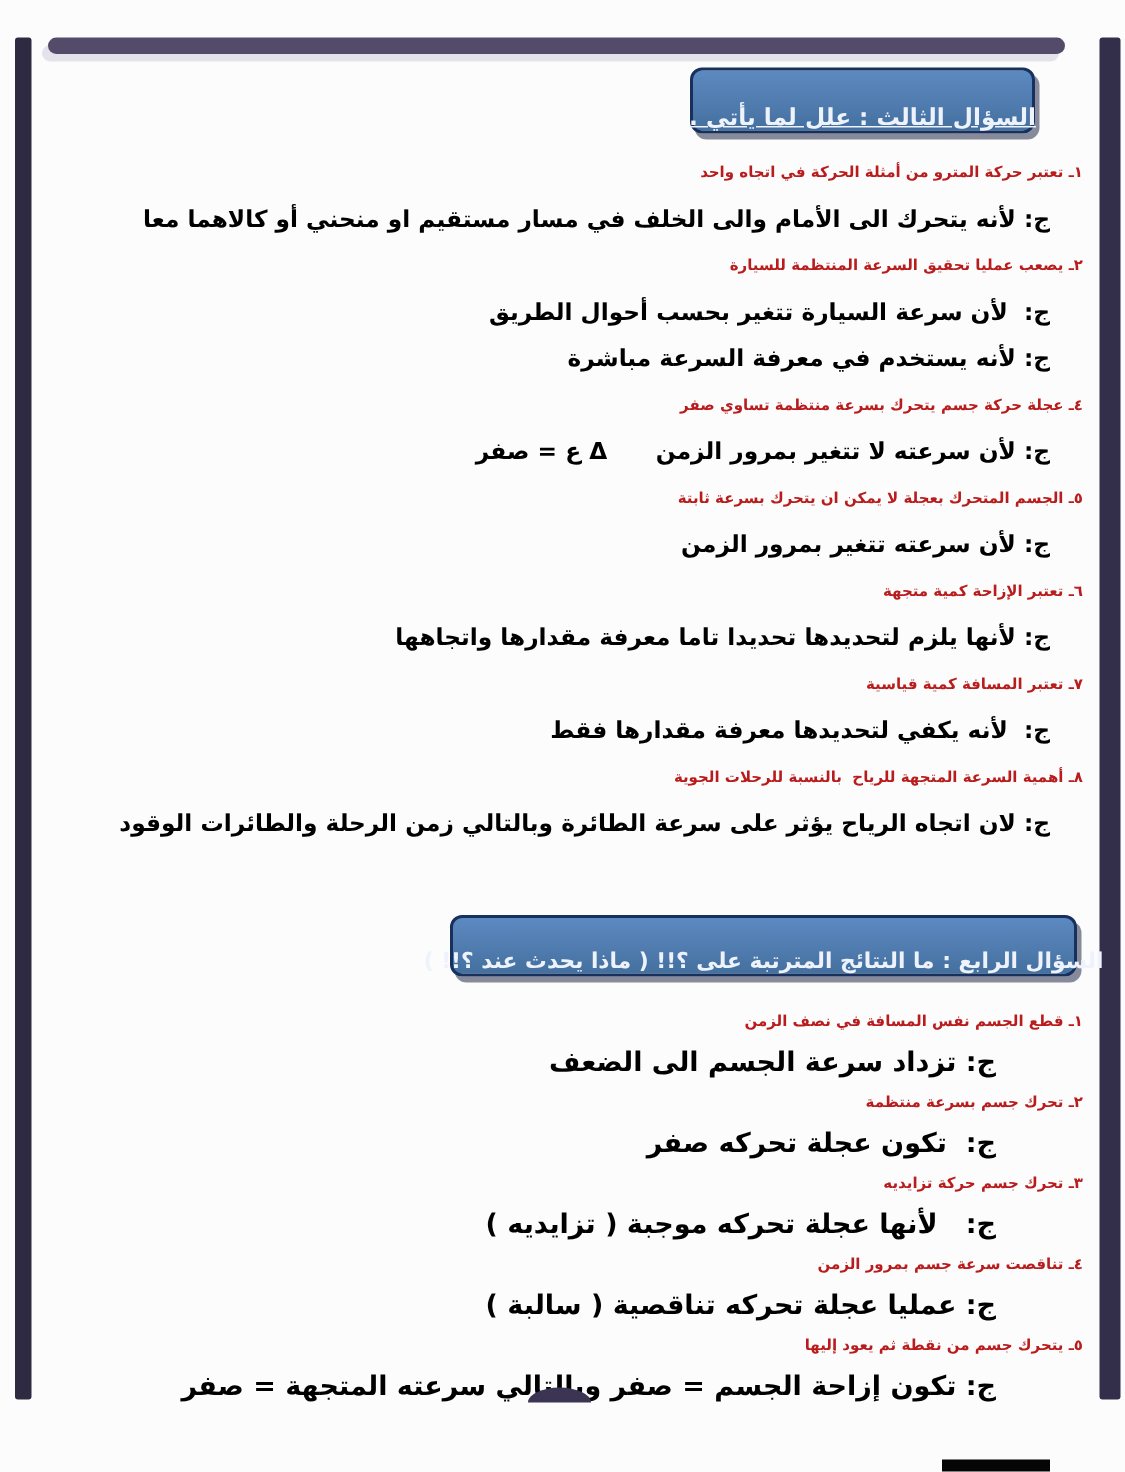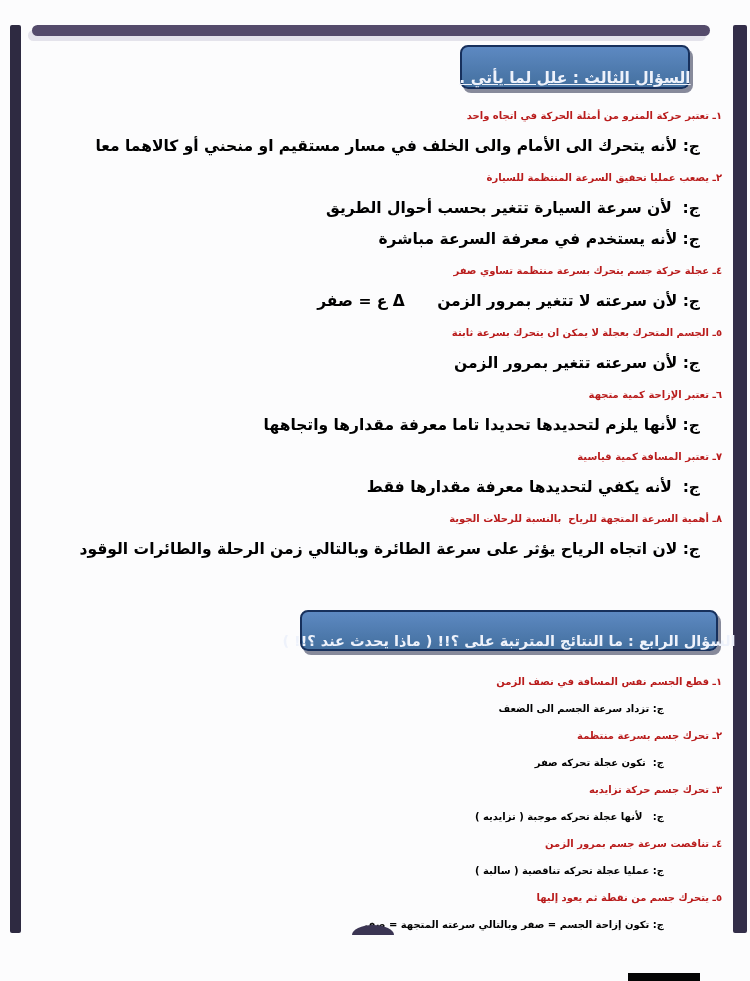--- a/index.html
+++ b/index.html
@@ -40,21 +40,21 @@
 
   
   .qa-list{position:absolute;right:28px;width:700px;direction:rtl;text-align:right;}
   .qa-list.s3{top:100px;}
   .qa-list.s4{top:624px;margin-top:44px;}
   .line{white-space:pre;font-weight:bold;}
   .s3 .line{height:31px;line-height:31px;}
   .s4 .line{height:27px;line-height:27px;}
   .q-line{color:#b91c1c;font-size:10px;}
   .a-line{color:#000000;font-size:15.5px;padding-right:22px;}
-  .s4 .a-line{padding-right:58px;font-size:10px;}
+  .s4 .a-line{padding-right:58px;font-size:18px;}
 </style>
 </head>
 <body>
 
 <div class="page">
 
   <div class="edge-left"></div>
   <div class="edge-right"></div>
   <div class="top-rule"></div>
 

